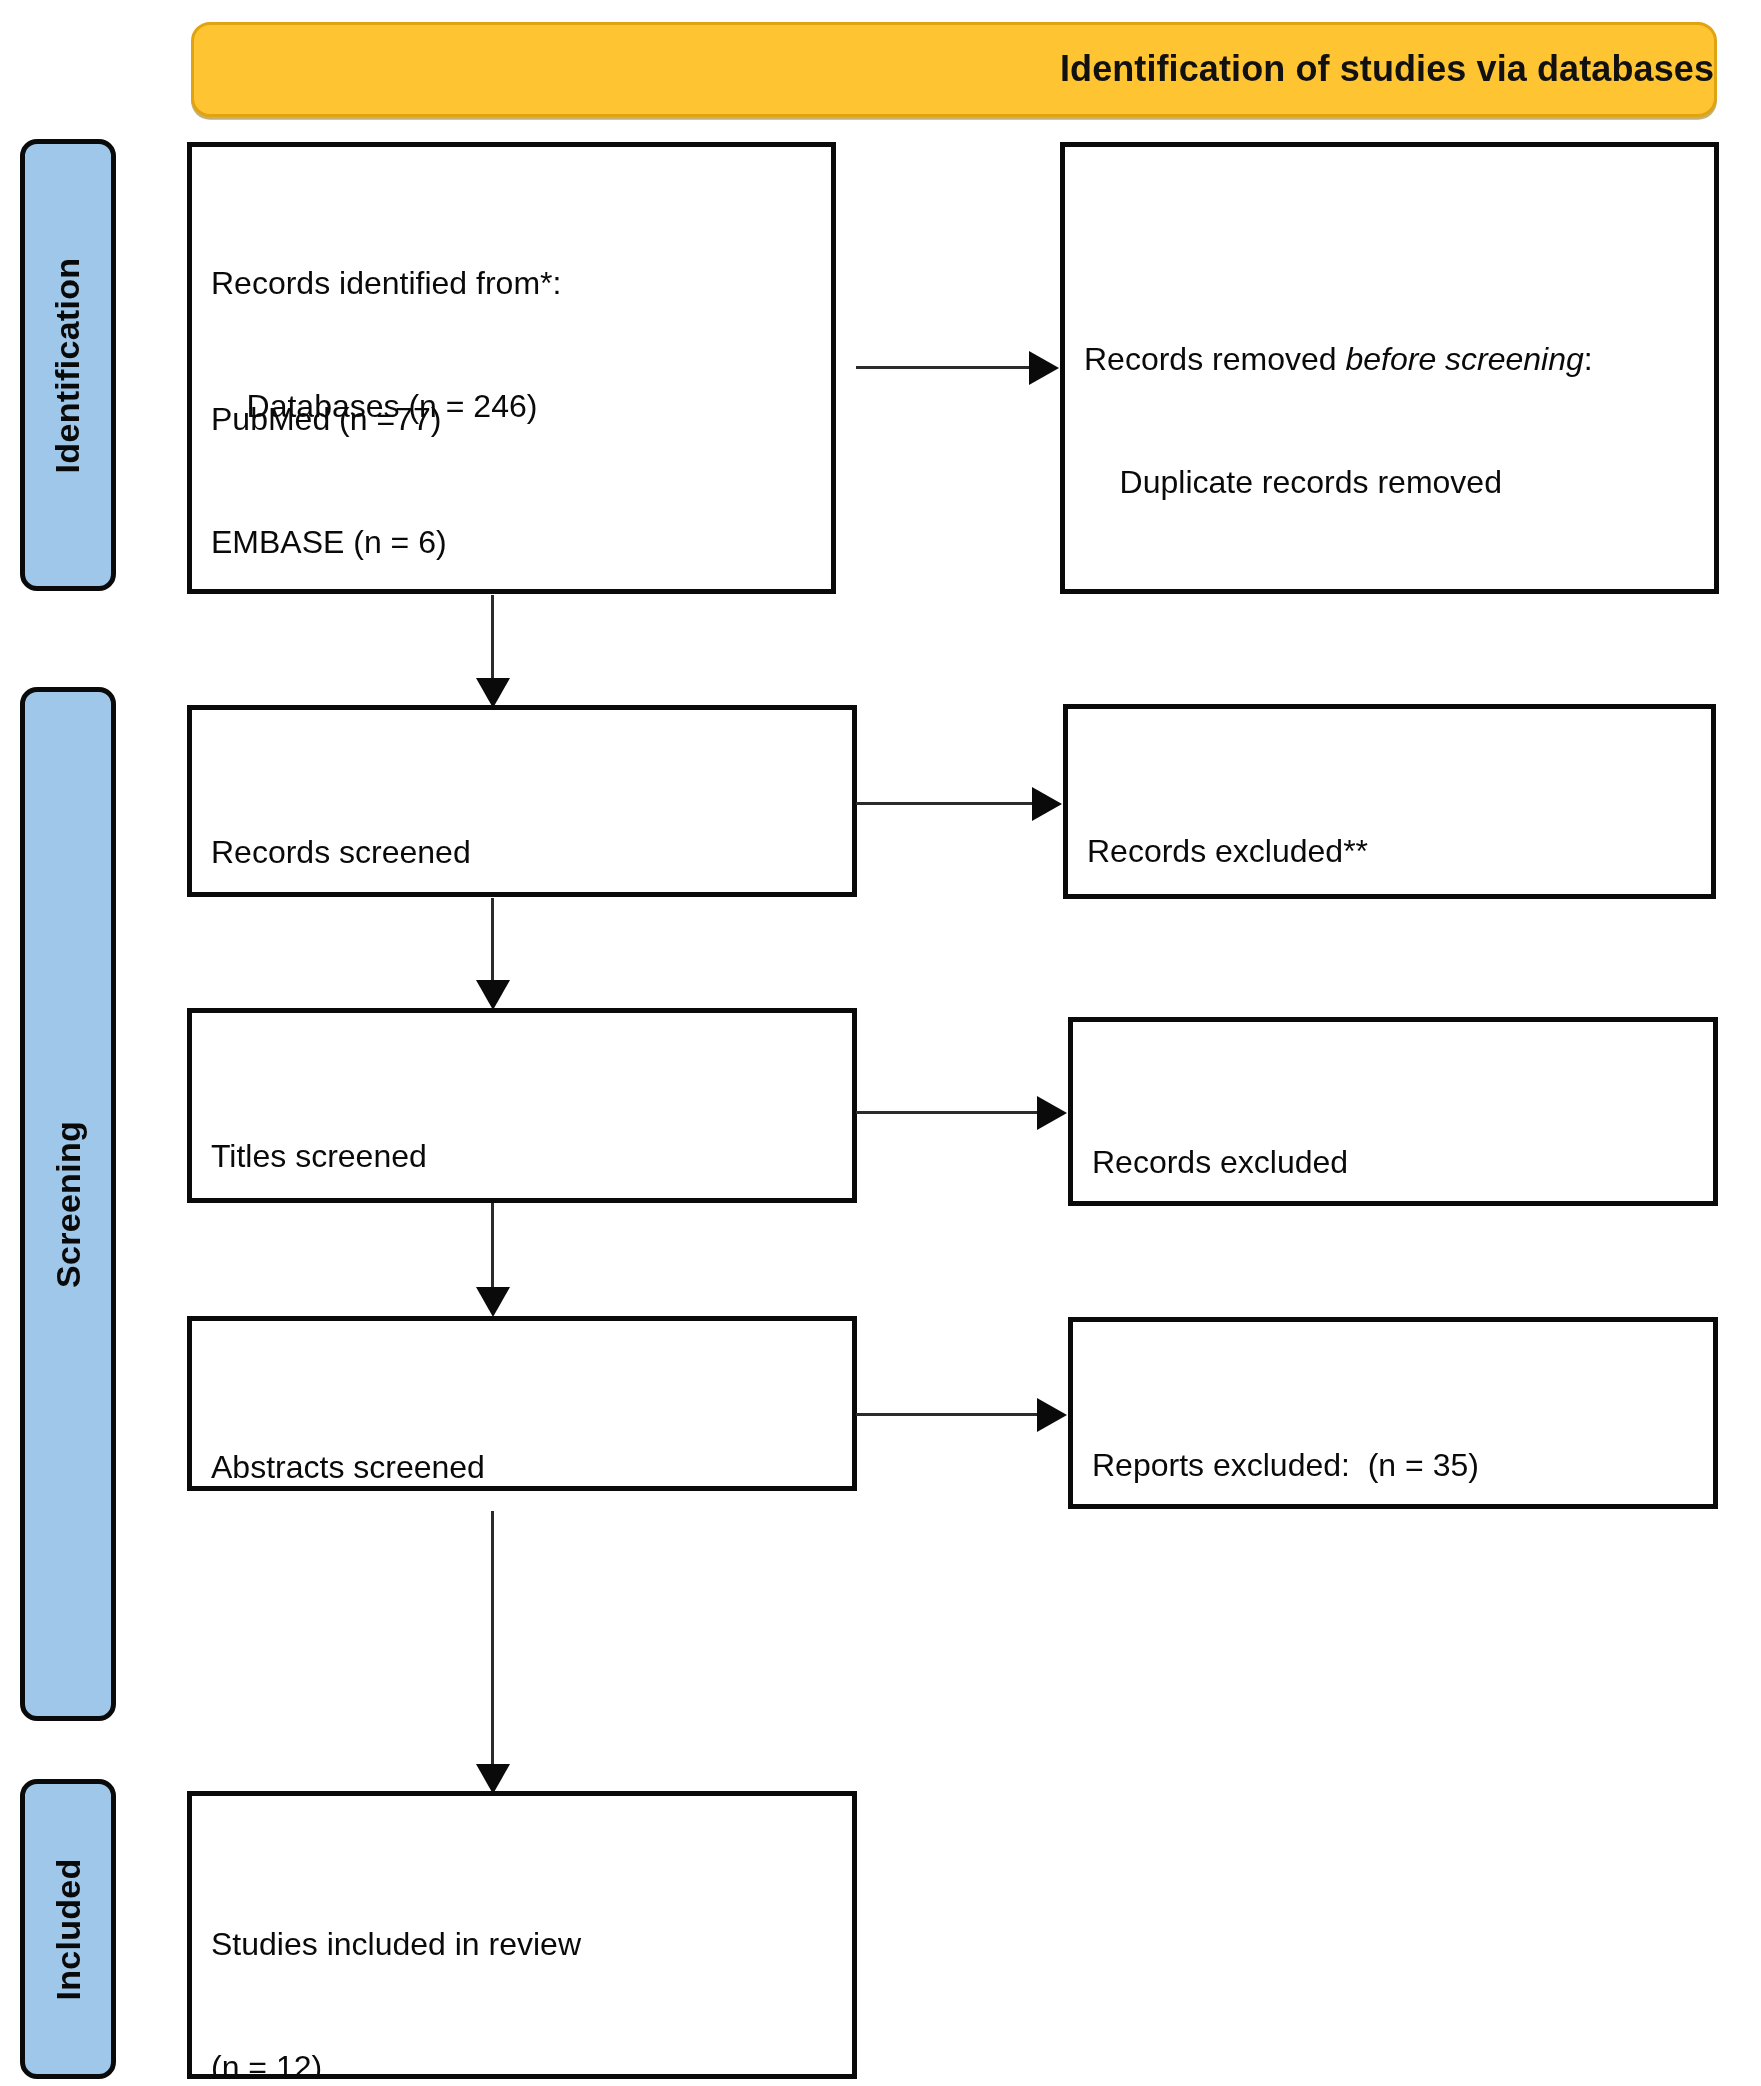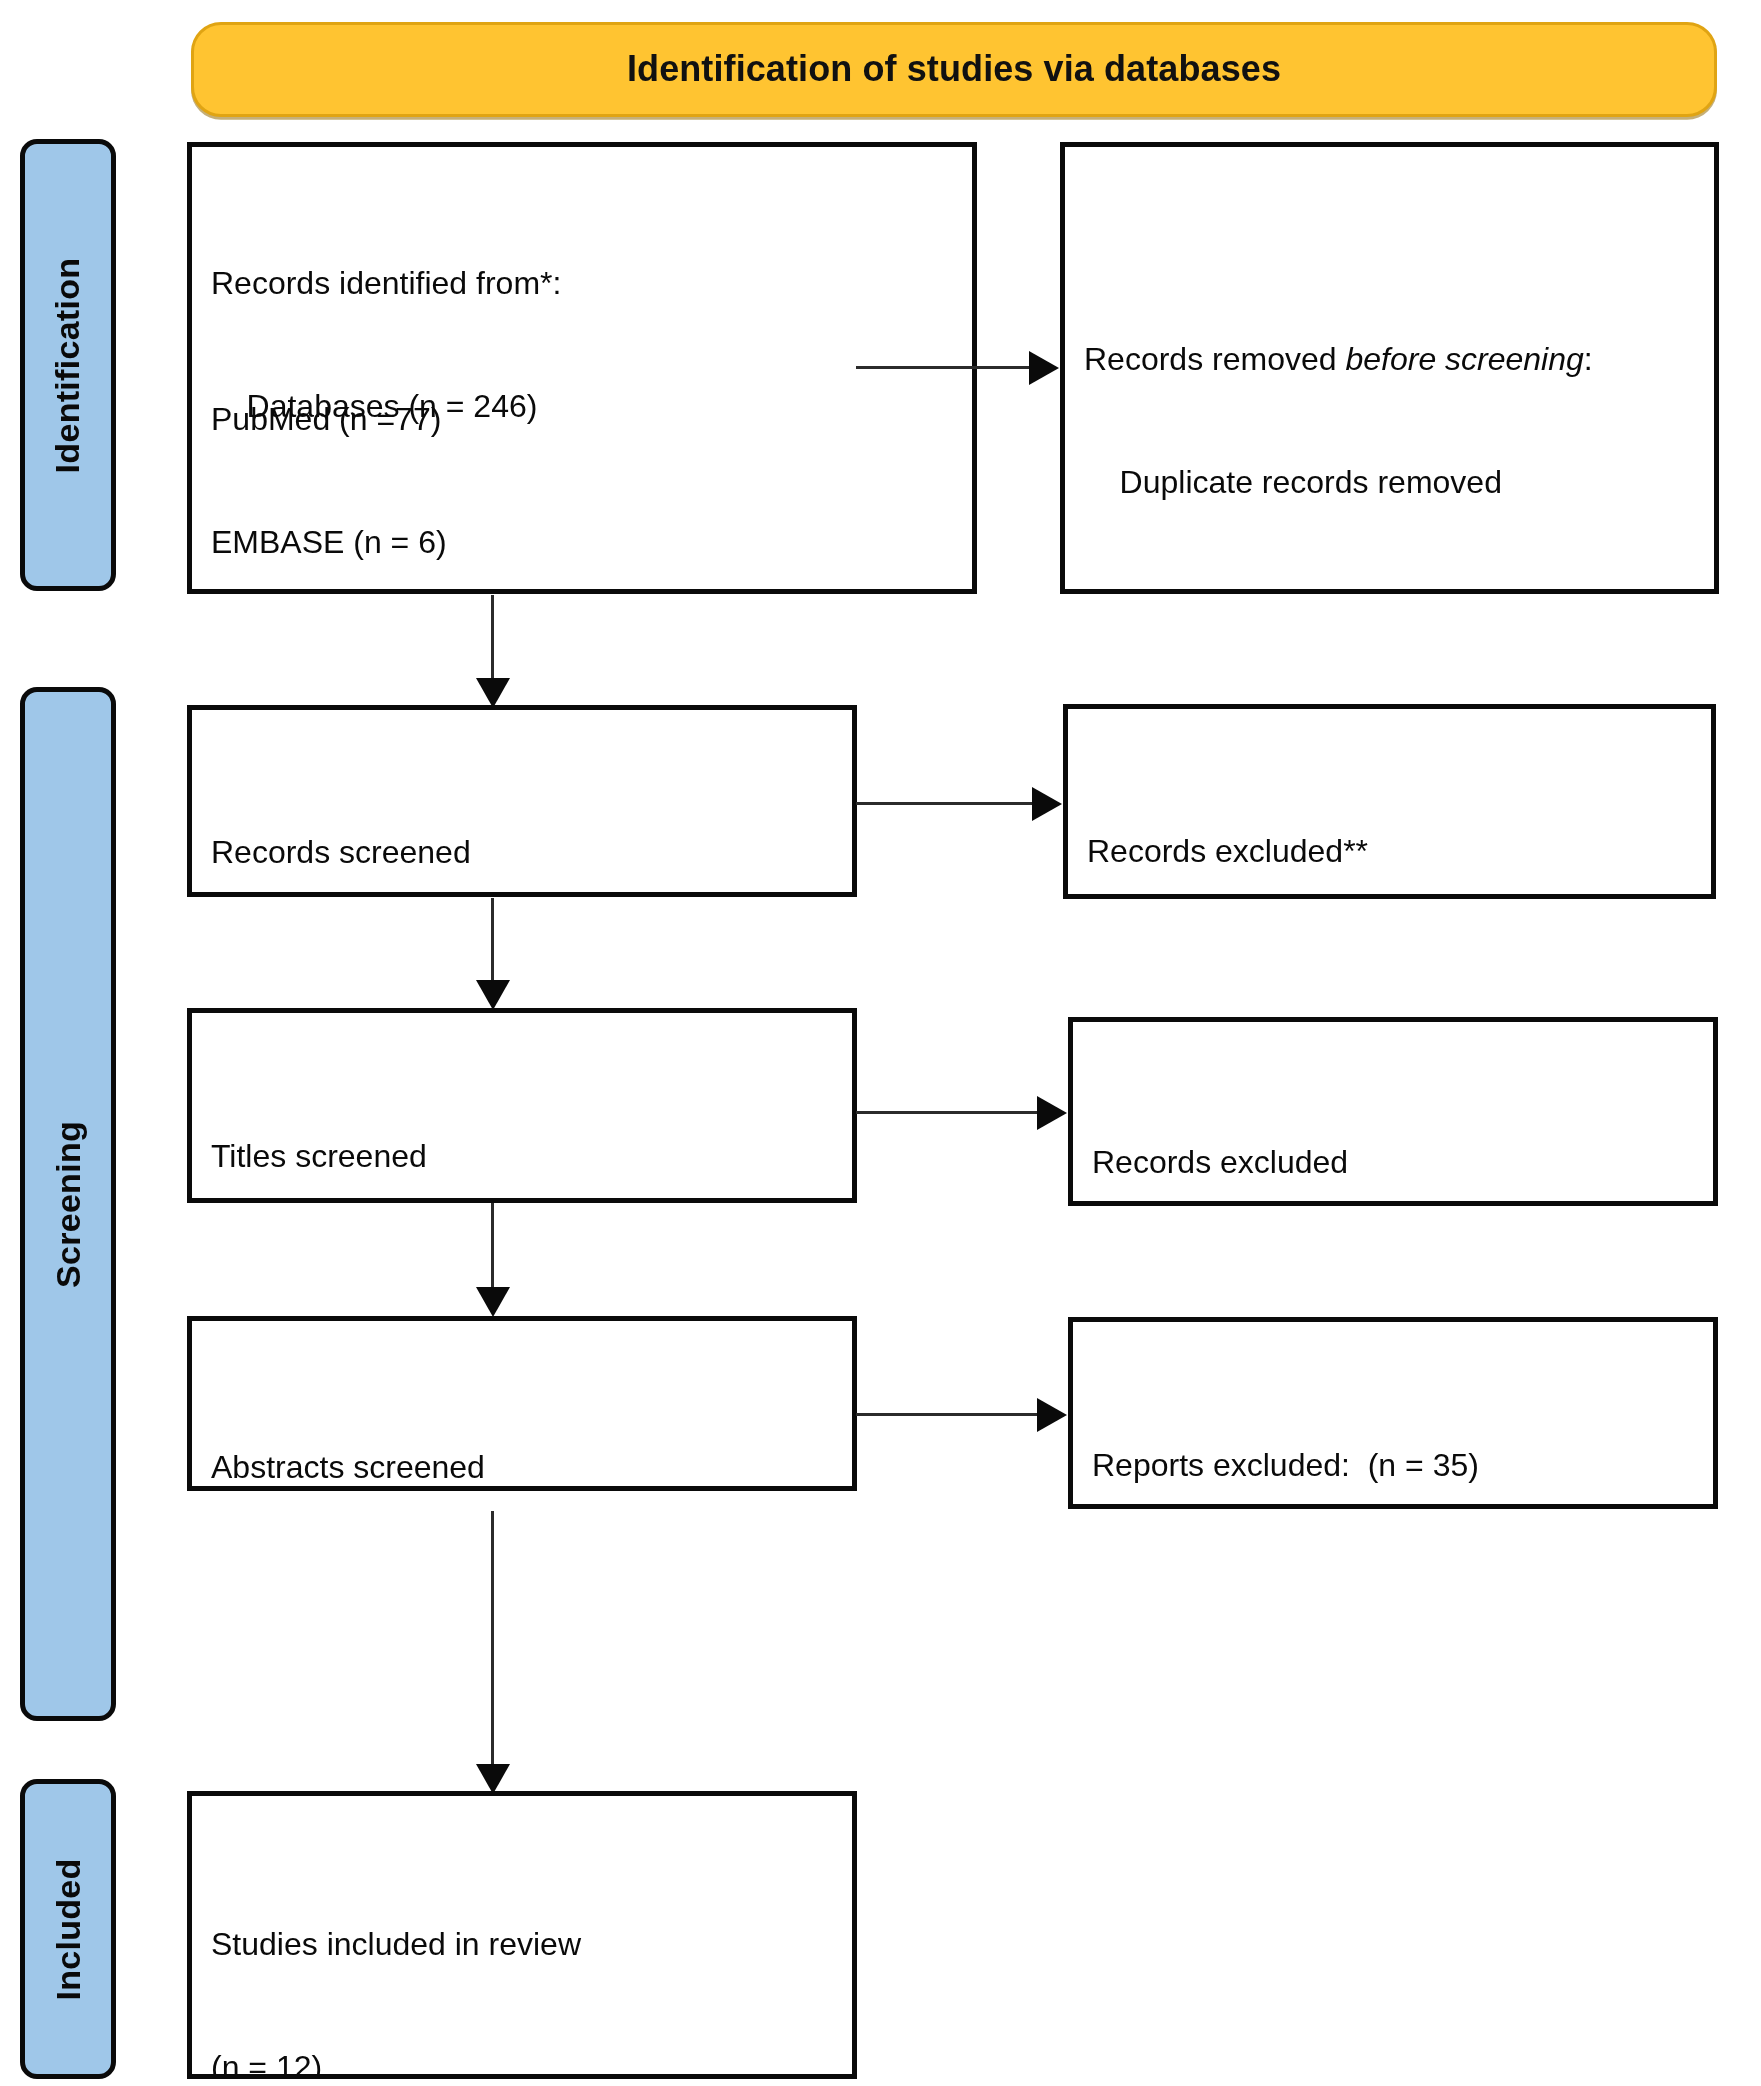--- a/index.html
+++ b/index.html
@@ -20,25 +20,25 @@
 
   
   .banner {
     position: absolute;
     left: 191px;
     top: 21.5px;
     width: 1526px;
     height: 95px;
     background: #FFC431;
     border: 3.4px solid #E0A413;
-    border-radius: 30px;
+    border-radius: 19px;
     box-sizing: border-box;
     display: flex;
     align-items: center;
-    justify-content: center;
+    justify-content: flex-end;
     box-shadow: 0 2.8px 0 0 rgba(150,110,10,0.55);
   }
   .banner-text {
     font-size: 36px;
     font-weight: bold;
     color: #111111;
     letter-spacing: 0.1px;
     text-align: center;
     line-height: 1.1;
   }
@@ -132,21 +132,21 @@
   </div>
 
   <div class="stage" style="left:20.3px; top:687px; width:96px; height:1034px;">
     <div class="stage-text">Screening</div>
   </div>
 
   <div class="stage" style="left:20.3px; top:1779px; width:96px; height:300px;">
     <div class="stage-text">Included</div>
   </div>
 
-  <div class="box" style="left:187px; top:142px; width:790px; height:452px;">
+  <div class="box" style="left:187px; top:142px; width:649px; height:452px;">
     <div class="box-inner" style="top:34px;">
       <div>Records identified from*:</div>
       <div>    Databases (n = 246)</div>
     </div>
     <div class="box-inner" style="top:170px;">
       <div>PubMed (n =77)</div>
       <div>EMBASE (n = 6)</div>
       
       
       

